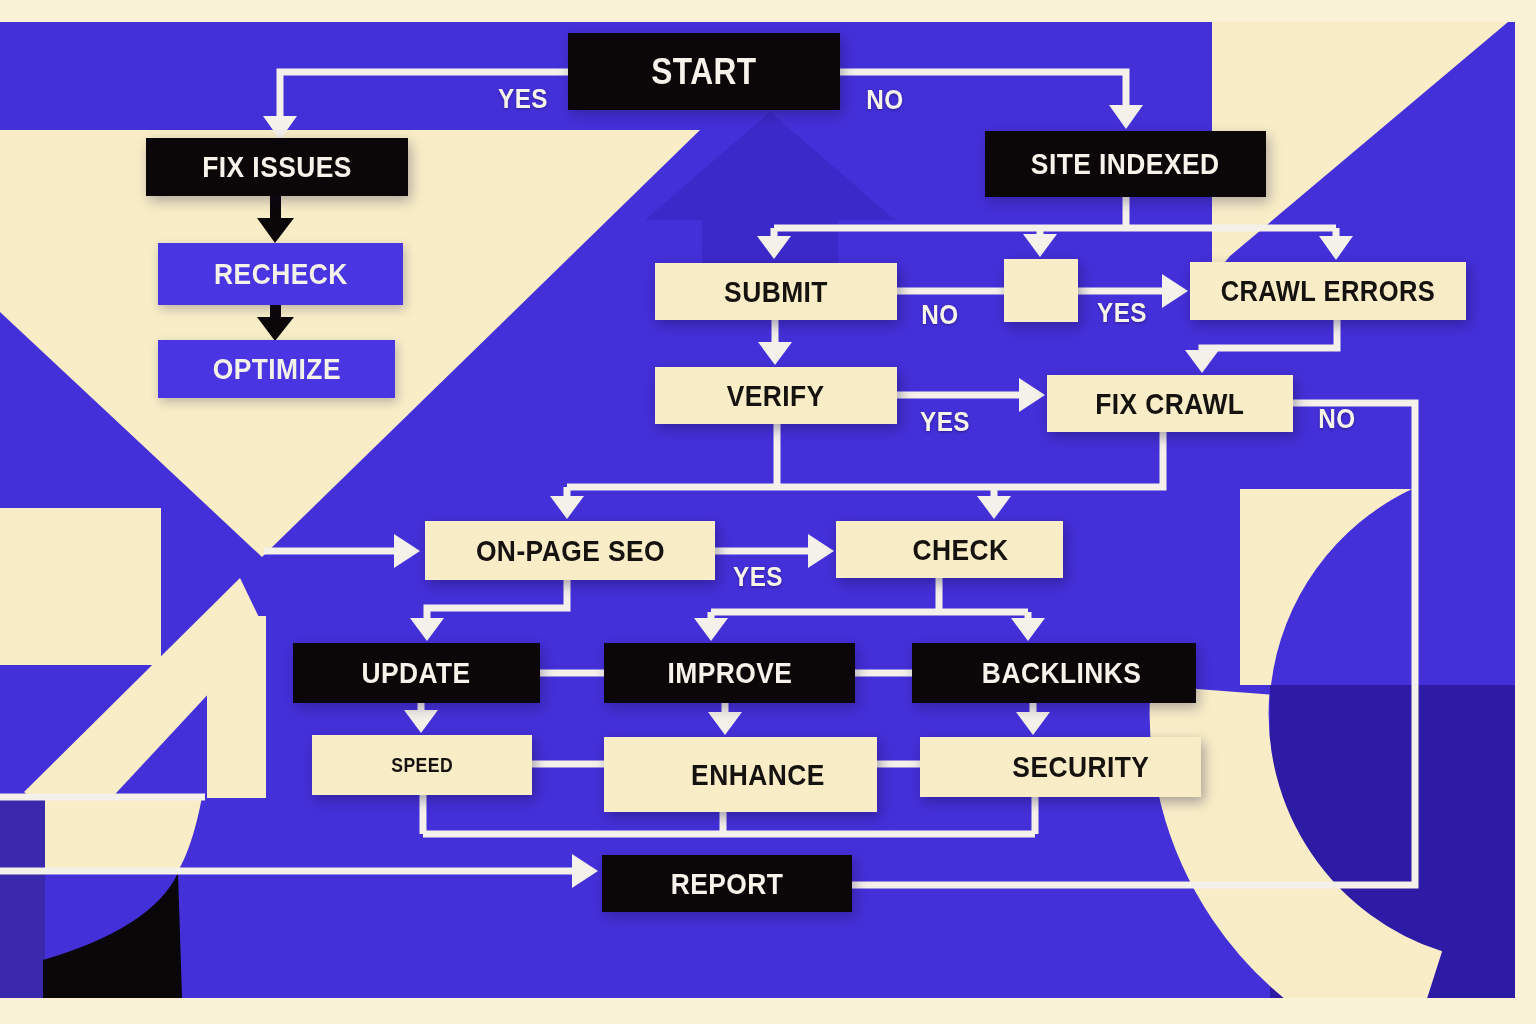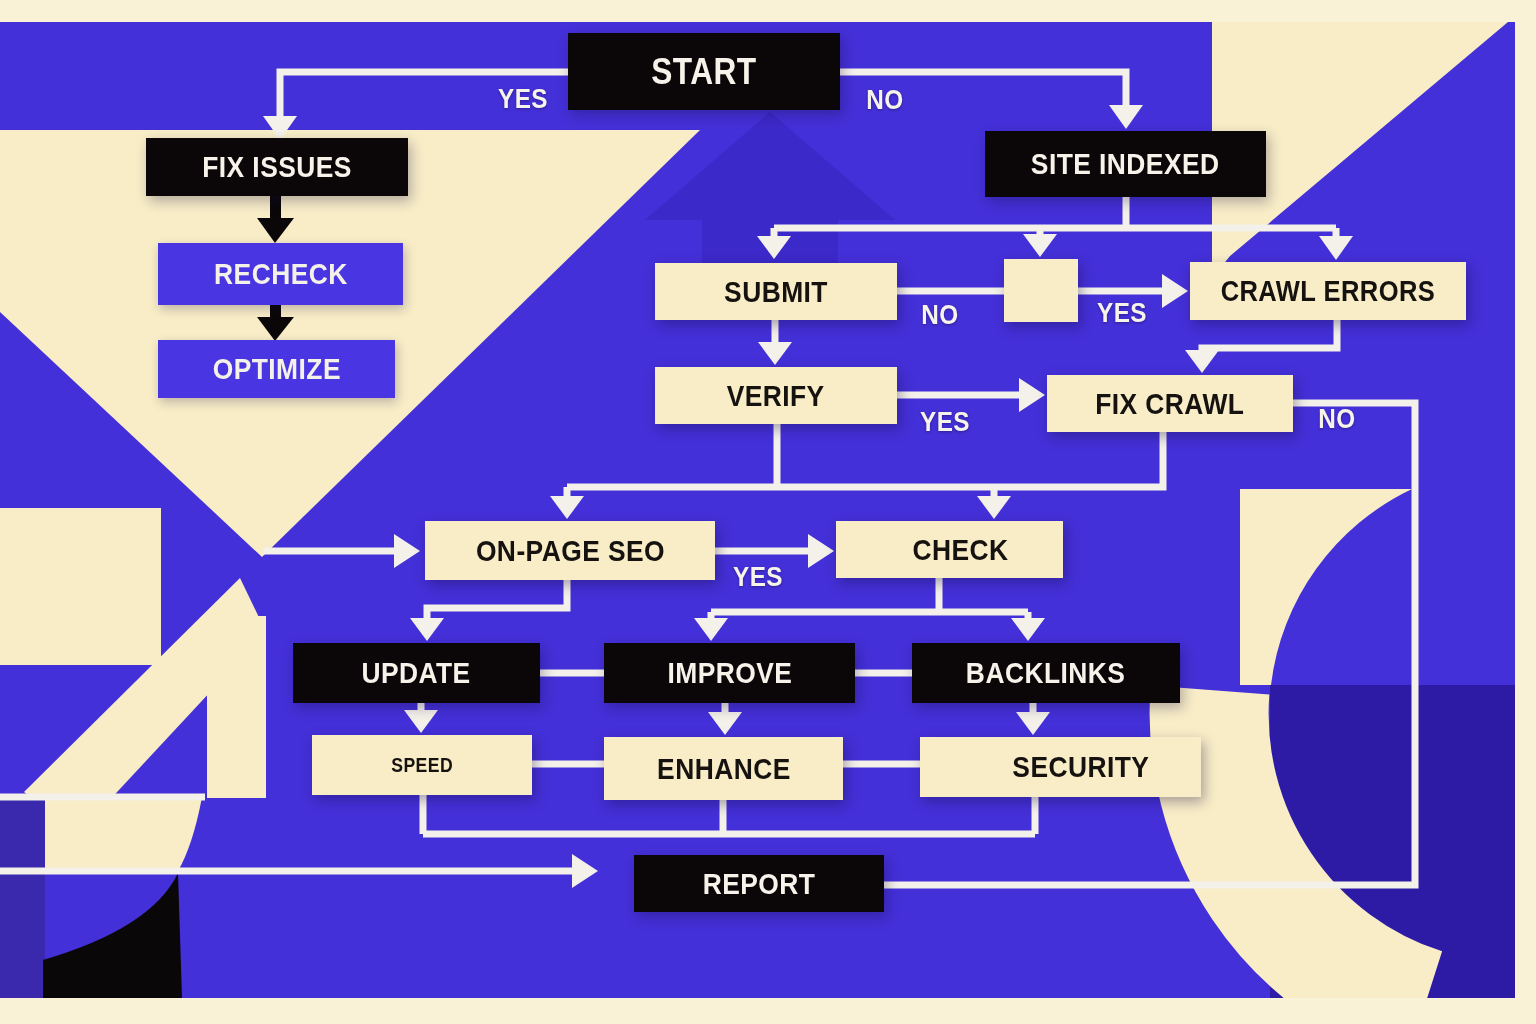--- a/index.html
+++ b/index.html
@@ -158,33 +158,33 @@
       </div>
       <div class="node cream" style="left: 836px; top: 521px; width: 204px; height: 57px; font-size: 30px; padding-left: 23px;">
         <span>CHECK</span>
       </div>
       <div class="node black" style="left: 293px; top: 643px; width: 247px; height: 60px; font-size: 30px;">
         <span>UPDATE</span>
       </div>
       <div class="node black" style="left: 604px; top: 643px; width: 251px; height: 60px; font-size: 30px;">
         <span>IMPROVE</span>
       </div>
-      <div class="node black" style="left: 912px; top: 643px; width: 268px; height: 60px; font-size: 30px;">
+      <div class="node black" style="left: 912px; top: 643px; width: 268px; height: 60px; font-size: 30px; padding-left: 16px;">
         <span>BACKLINKS</span>
       </div>
       <div class="node cream" style="left: 312px; top: 735px; width: 220px; height: 60px; font-size: 20px;">
         <span>SPEED</span>
       </div>
-      <div class="node cream" style="left: 604px; top: 737px; width: 239px; height: 63px; font-size: 30px;">
+      <div class="node cream" style="left: 604px; top: 737px; width: 239px; height: 75px; font-size: 30px; padding-left: 34px;">
         <span>ENHANCE</span>
       </div>
       <div class="node cream" style="left: 920px; top: 737px; width: 240px; height: 60px; font-size: 30px; padding-left: 41px;">
         <span>SECURITY</span>
       </div>
-      <div class="node black" style="left: 602px; top: 855px; width: 250px; height: 57px; font-size: 30px; margin-left: 32px;">
+      <div class="node black" style="left: 602px; top: 855px; width: 250px; height: 57px; font-size: 30px;">
         <span>REPORT</span>
       </div>
     </div>
   <div class="layer" id="labels-layer">
       <div class="edge-label" style="left: 523px; top: 99px;"><span>YES</span></div>
       <div class="edge-label" style="left: 885px; top: 100px;"><span>NO</span></div>
       <div class="edge-label" style="left: 940px; top: 315px;"><span>NO</span></div>
       <div class="edge-label" style="left: 1122px; top: 313px;"><span>YES</span></div>
       <div class="edge-label" style="left: 945px; top: 422px;"><span>YES</span></div>
       <div class="edge-label" style="left: 1337px; top: 419px;"><span>NO</span></div>

